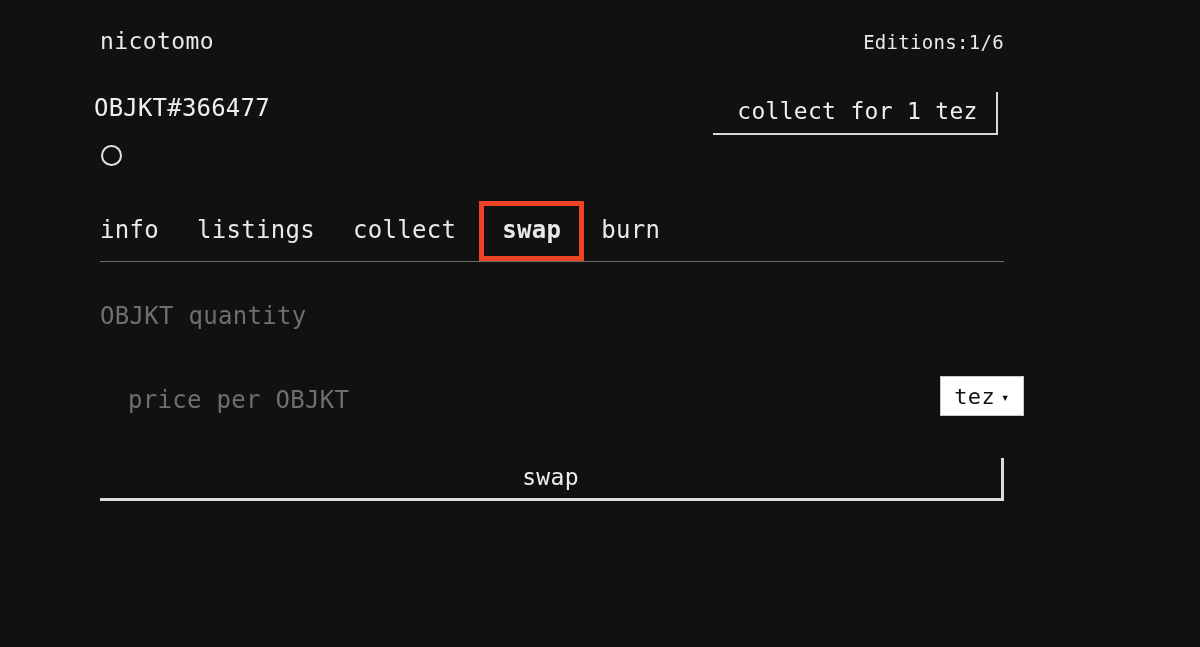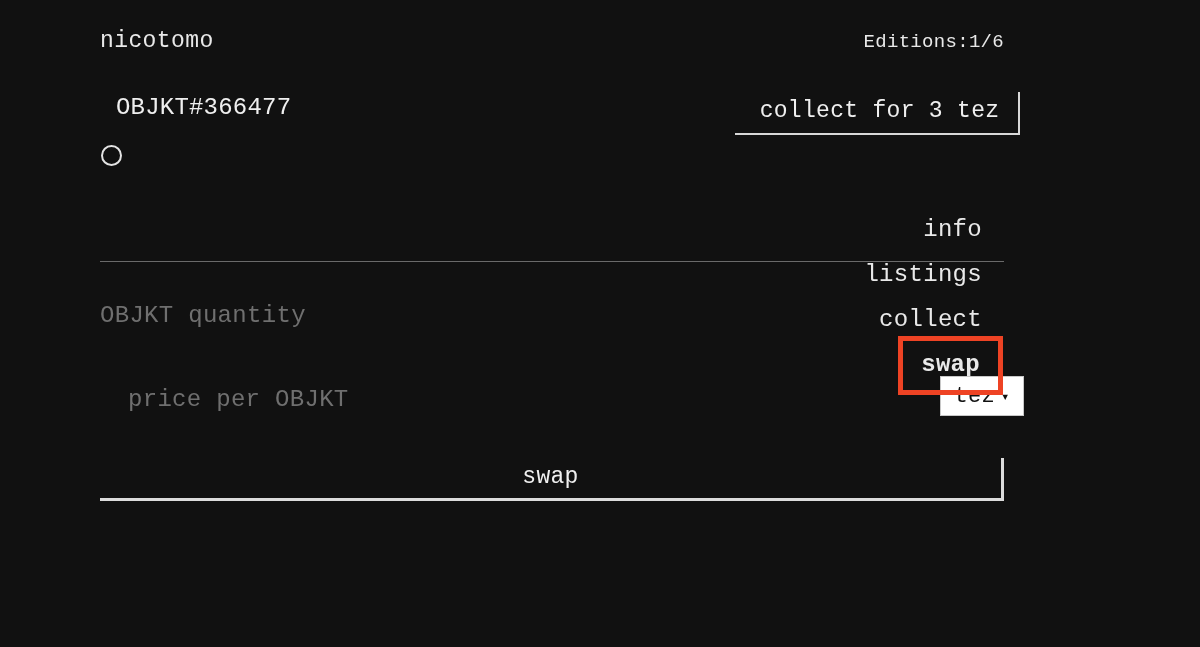--- a/index.html
+++ b/index.html
@@ -1,16 +1,16 @@
 <!DOCTYPE html>
 <html><head>
 <meta charset="utf-8">
 <title>hicetnunc OBJKT swap</title>
 <style>
-  * { box-sizing: border-box; margin: 0; padding: 0; font-family: Liberation Mono, monospace; }
+  * { box-sizing: border-box; margin: 0; padding: 0; }
 
   html, body {
     width: 1200px;
     height: 647px;
     background: #111111;
     overflow: hidden;
   }
 
   body {
     font-family: "DejaVu Sans Mono", "Liberation Mono", monospace;
@@ -44,21 +44,21 @@
 
   .editions {
     font-size: 19px;
     letter-spacing: 0.3px;
     color: #e9e9e9;
   }
 
   
   .objkt-row {
     position: absolute;
-    left: 116px;
+    left: 94px;
     top: 92px;
     width: 904px;
     height: 46px;
   }
 
   .objkt-id {
     position: absolute;
     left: 0;
     top: 2px;
     font-size: 24px;
@@ -98,23 +98,21 @@
     background: transparent;
   }
 
   
   .tabs {
     position: absolute;
     left: 100px;
     top: 212px;
     width: 904px;
     display: flex;
-    align-items: flex-end;
-    gap: 8px;
-    flex-direction: column;
+    gap: 16px;
   }
 
   .tab {
     font-size: 24px;
     letter-spacing: 0.3px;
     color: #e9e9e9;
     background: transparent;
     border: none;
     font-family: inherit;
     cursor: pointer;
@@ -236,21 +234,21 @@
 
 <div class="page">
 
   <div class="header-row">
     <div class="creator-name">nicotomo</div>
     <div class="editions">Editions:1/6</div>
   </div>
 
   <div class="objkt-row">
     <div class="objkt-id">OBJKT#366477</div>
-    <button class="collect-button">collect for 3 tez</button>
+    <button class="collect-button">collect for 1 tez</button>
   </div>
 
   <div class="status-ring"></div>
 
   <div class="tabs">
     <button class="tab">info</button>
     <button class="tab">listings</button>
     <button class="tab">collect</button>
     <button class="tab is-highlighted">swap</button>
     <button class="tab">burn</button>

